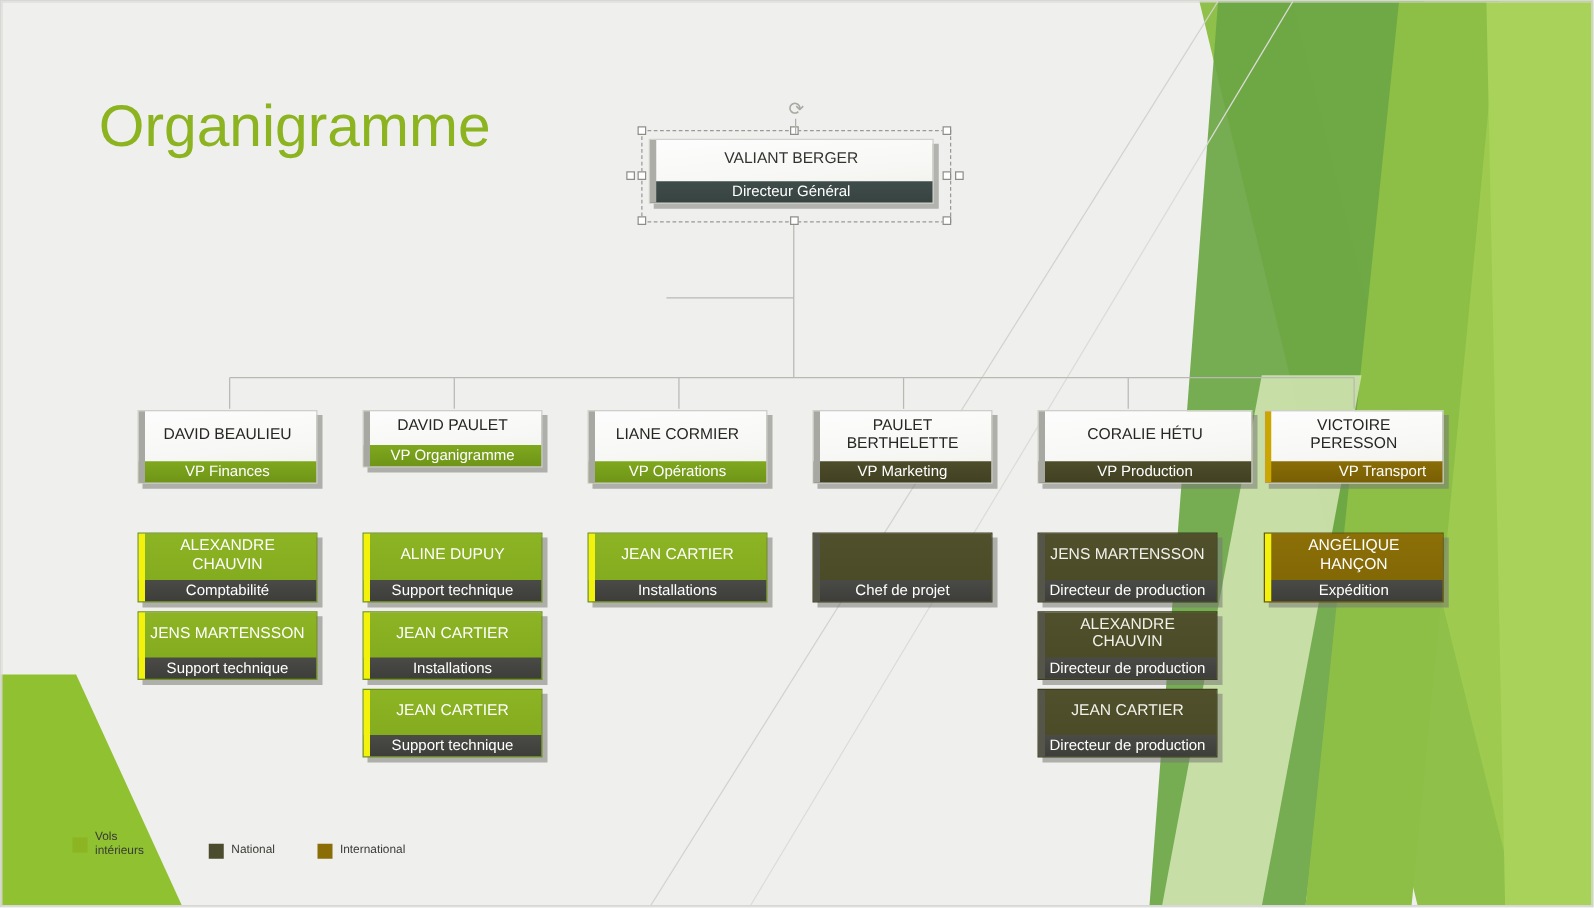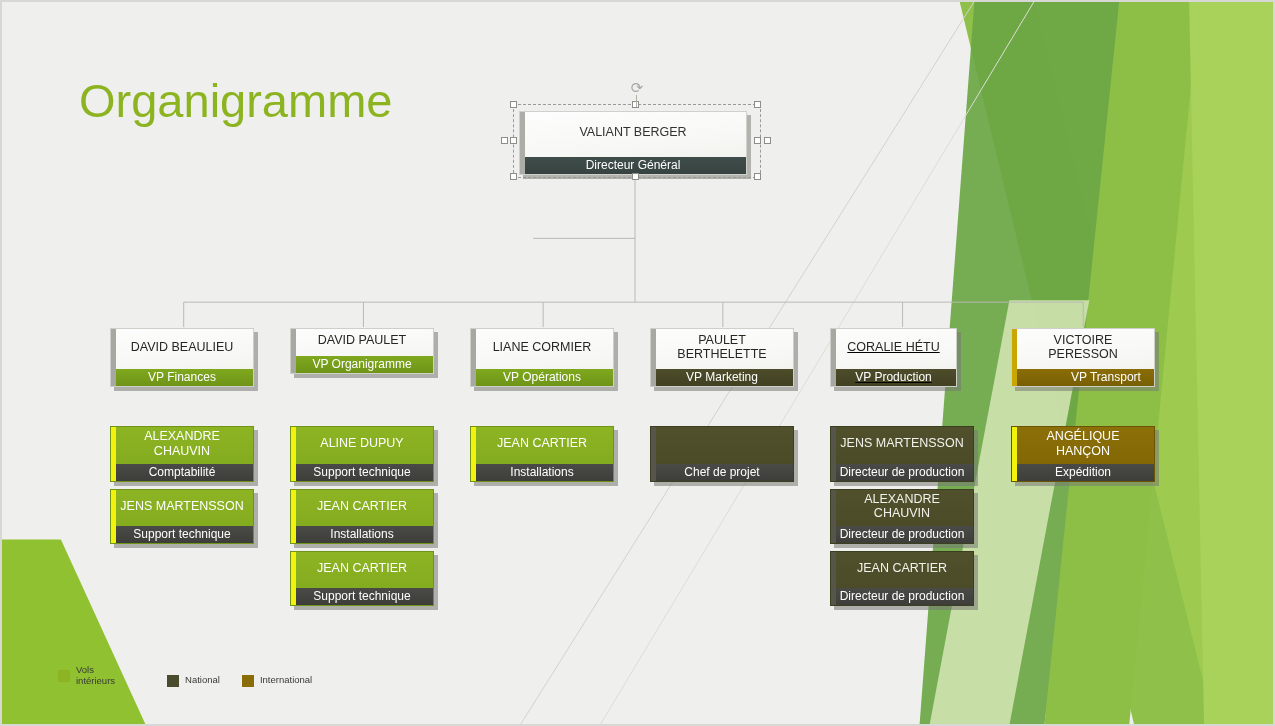--- a/index.html
+++ b/index.html
@@ -226,21 +226,21 @@
       <path d="M 363 302 L 363 327"></path>
       <path d="M 543 302 L 543 327"></path>
       <path d="M 723 302 L 723 327"></path>
       <path d="M 903 302 L 903 327"></path>
       <path d="M 1084 302 L 1084 327"></path>
     </g>
   </svg>
 
   <div id="page-title">Organigramme</div>
 
-  <div class="node light" style="left:518px; top:110px; width:228px; height:64px;">
+  <div class="node light" style="left:518px; top:110px; width:228px; height:52px;">
     <div class="shadow"></div>
     <div class="body">
       <div class="edge edge-grey"></div>
       <div class="name">VALIANT BERGER</div>
       <div class="title-bar tb-navy">Directeur Général</div>
     </div>
   </div>
 
   <div id="selection-frame"></div>
   <div class="handle" style="left:509px;  top:100px;"></div>
@@ -341,21 +341,21 @@
     </div>
   </div>
   <div class="node olive" style="left:649px; top:425px; width:144px; height:56px;">
     <div class="shadow"></div>
     <div class="body">
       <div class="edge edge-dark"></div>
       <div class="title-bar tb-dark">Chef de projet</div>
     </div>
   </div>
 
-  <div class="node light" style="left:829px; top:327px; width:127px; height:59px;text-decoration:underline;">
+  <div class="node light" style="left:829px; top:327px; width:172px; height:59px;">
     <div class="shadow"></div>
     <div class="body">
       <div class="edge edge-grey"></div>
       <div class="name">CORALIE HÉTU</div>
       <div class="title-bar tb-olive">VP Production</div>
     </div>
   </div>
   <div class="node olive" style="left:829px; top:425px; width:144px; height:56px;">
     <div class="shadow"></div>
     <div class="body">
@@ -401,19 +401,19 @@
   <div id="legend">
     <div class="legend-item">
       <span class="legend-swatch" style="background:#8cb423;"></span>
       <span class="legend-label">Vols
 intérieurs</span>
     </div>
     <div class="legend-item" style="margin-left:30px;">
       <span class="legend-swatch" style="background:#4b4b2e;"></span>
       <span class="legend-label">National</span>
     </div>
-    <div class="legend-item" style="">
+    <div class="legend-item" style="margin-left:12px;">
       <span class="legend-swatch" style="background:#8a6d06;"></span>
       <span class="legend-label">International</span>
     </div>
   </div>
 
 </div>
 
 </body></html>

